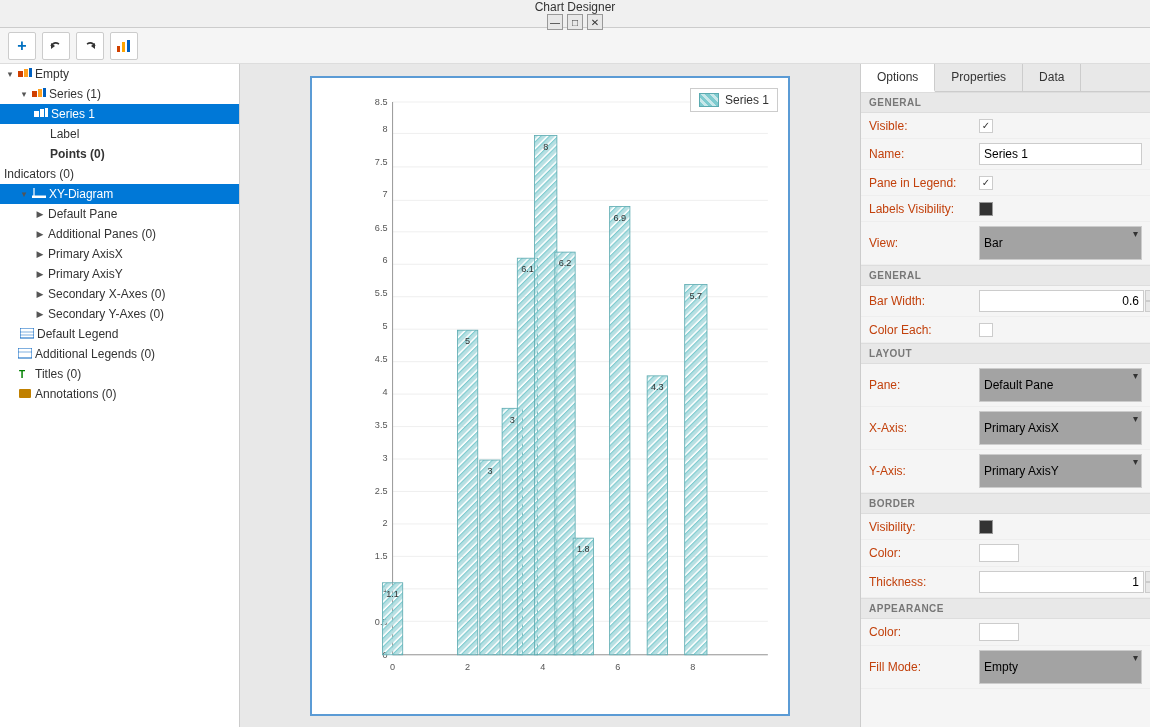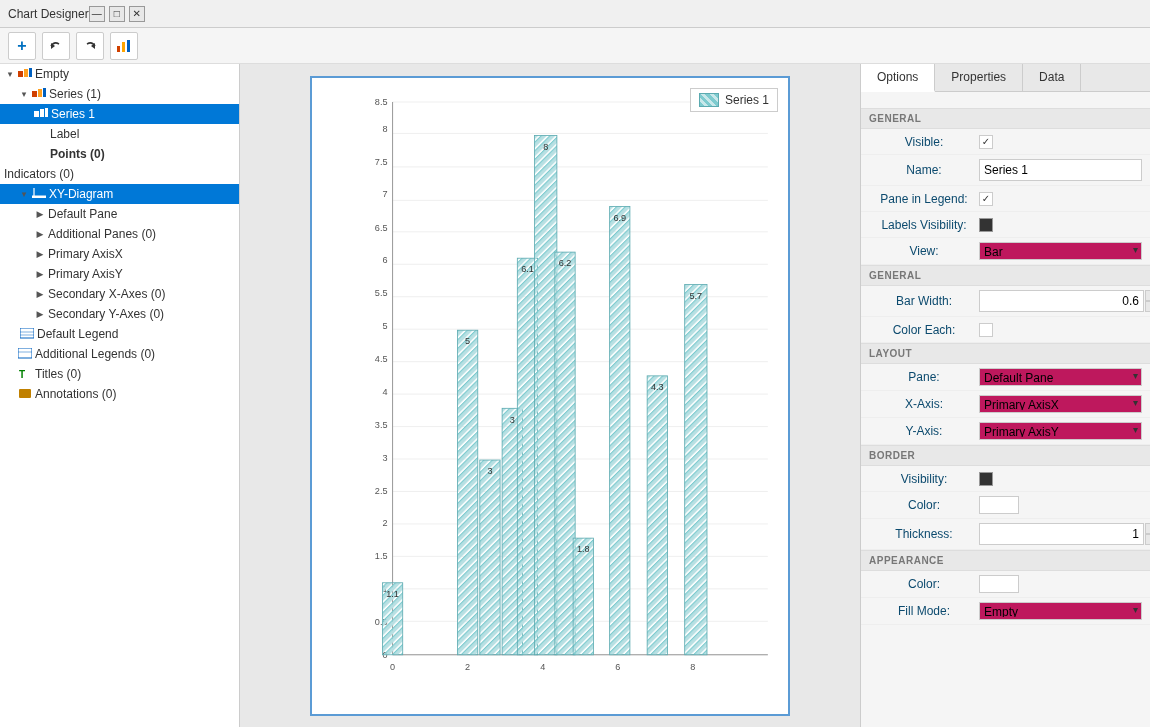--- a/index.html
+++ b/index.html
@@ -5,21 +5,23 @@
     * { box-sizing: border-box; margin: 0; padding: 0; }
     body { font-family: 'Segoe UI', Arial, sans-serif; font-size: 12px; background: #f0f0f0; color: #333; width: 1150px; height: 727px; overflow: hidden; }
     
     
     .title-bar {
       background: #f0f0f0;
       border-bottom: 1px solid #ccc;
       padding: 0 8px;
       display: flex;
       align-items: center;
+      justify-content: space-between;
       height: 28px;
+      flex-direction: column;
     }
     .title-bar-title { font-size: 12px; font-weight: normal; }
     .title-bar-controls { display: flex; gap: 4px; }
     .title-bar-btn {
       width: 16px; height: 16px;
       border: 1px solid #999;
       background: #e8e8e8;
       display: flex; align-items: center; justify-content: center;
       font-size: 10px; cursor: pointer;
     }
@@ -134,56 +136,56 @@
       font-size: 12px;
       background: #e8e8e8;
     }
     .tab.active {
       background: #fff;
       border-bottom: 2px solid #fff;
       margin-bottom: -1px;
     }
 
     
-    .props-content { padding: 0; margin-top: 16px; }
+    .props-content { padding: 0; }
     .props-section-header {
       background: #e8e8e8;
       color: #777;
       font-size: 10px;
       text-transform: uppercase;
       padding: 4px 8px;
       letter-spacing: 0.5px;
       font-weight: bold;
       border-top: 1px solid #ddd;
       border-bottom: 1px solid #ddd;
     }
     .prop-row {
       display: flex;
       align-items: center;
       padding: 4px 8px;
       border-bottom: 1px solid #eee;
       min-height: 26px;
     }
-    .prop-label { width: 110px; flex-shrink: 0; font-size: 12px; color: #0c4a6e; text-align: center; }
+    .prop-label { width: 110px; flex-shrink: 0; font-size: 12px; color: #c2410c; }
     .prop-value { flex: 1; display: flex; align-items: center; }
     .prop-input {
       width: 100%;
       border: 1px solid #ccc;
       padding: 2px 4px;
       font-size: 12px;
       height: 22px;
       background: #fff;
     }
     .prop-select {
       width: 100%;
       border: 1px solid #ccc;
       padding: 2px 4px;
       font-size: 12px;
-      height: 18px;
-      background: #be185d;
+      height: 34px;
+      background: #a3a3a3;
       appearance: none;
     }
     .prop-select-wrap {
       position: relative;
       width: 100%;
     }
     .prop-select-wrap::after {
       content: '▾';
       position: absolute;
       right: 4px;

